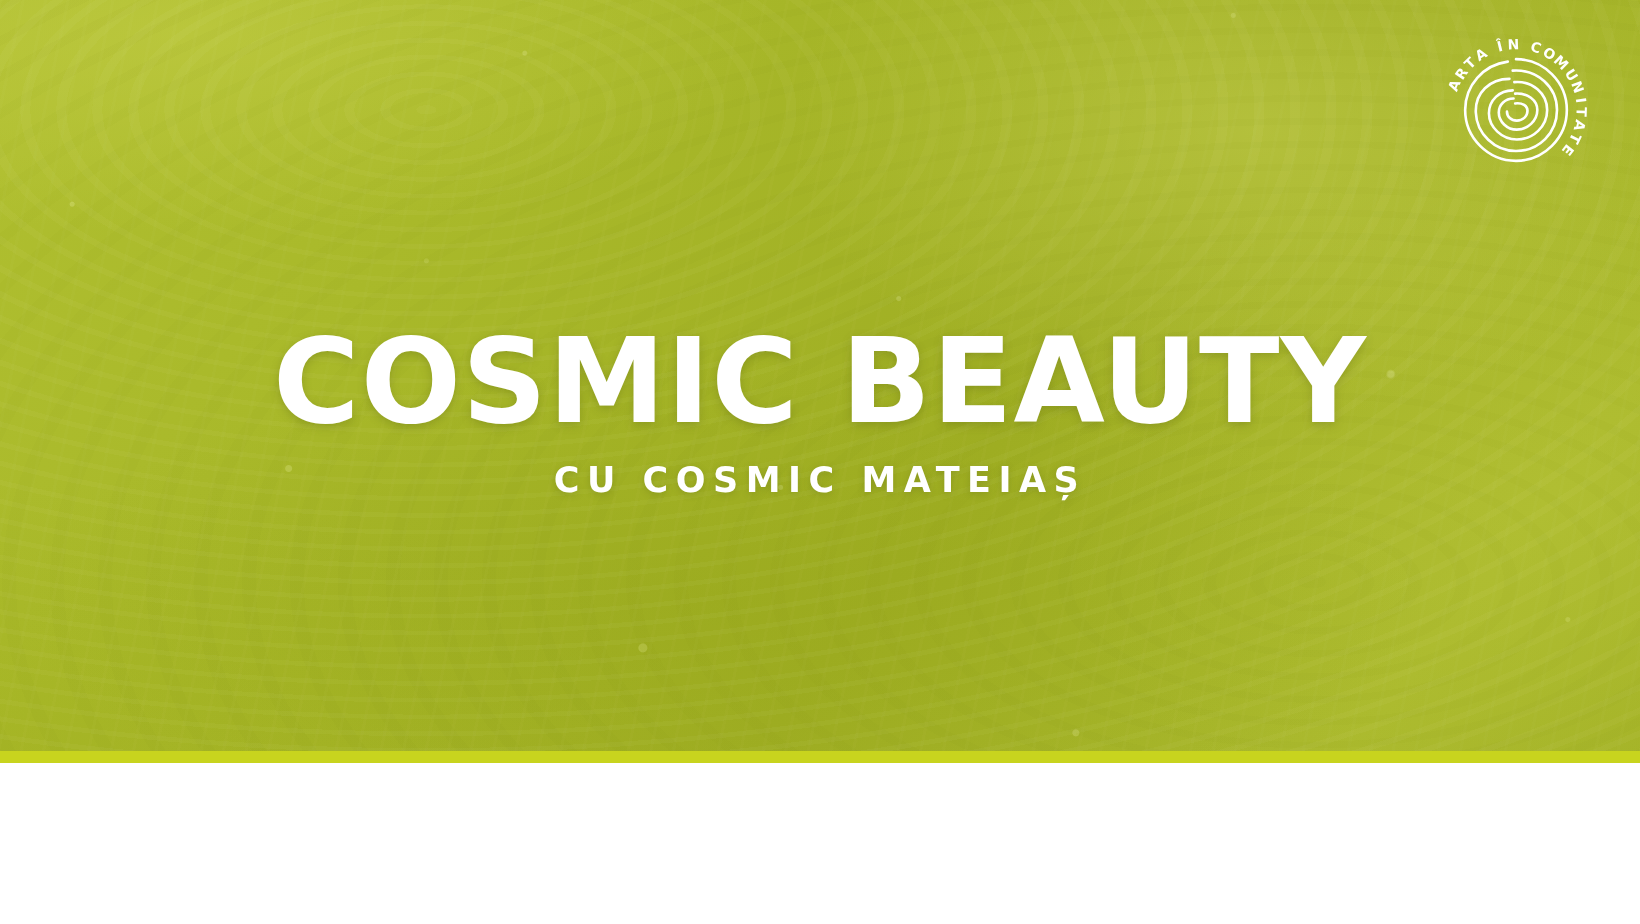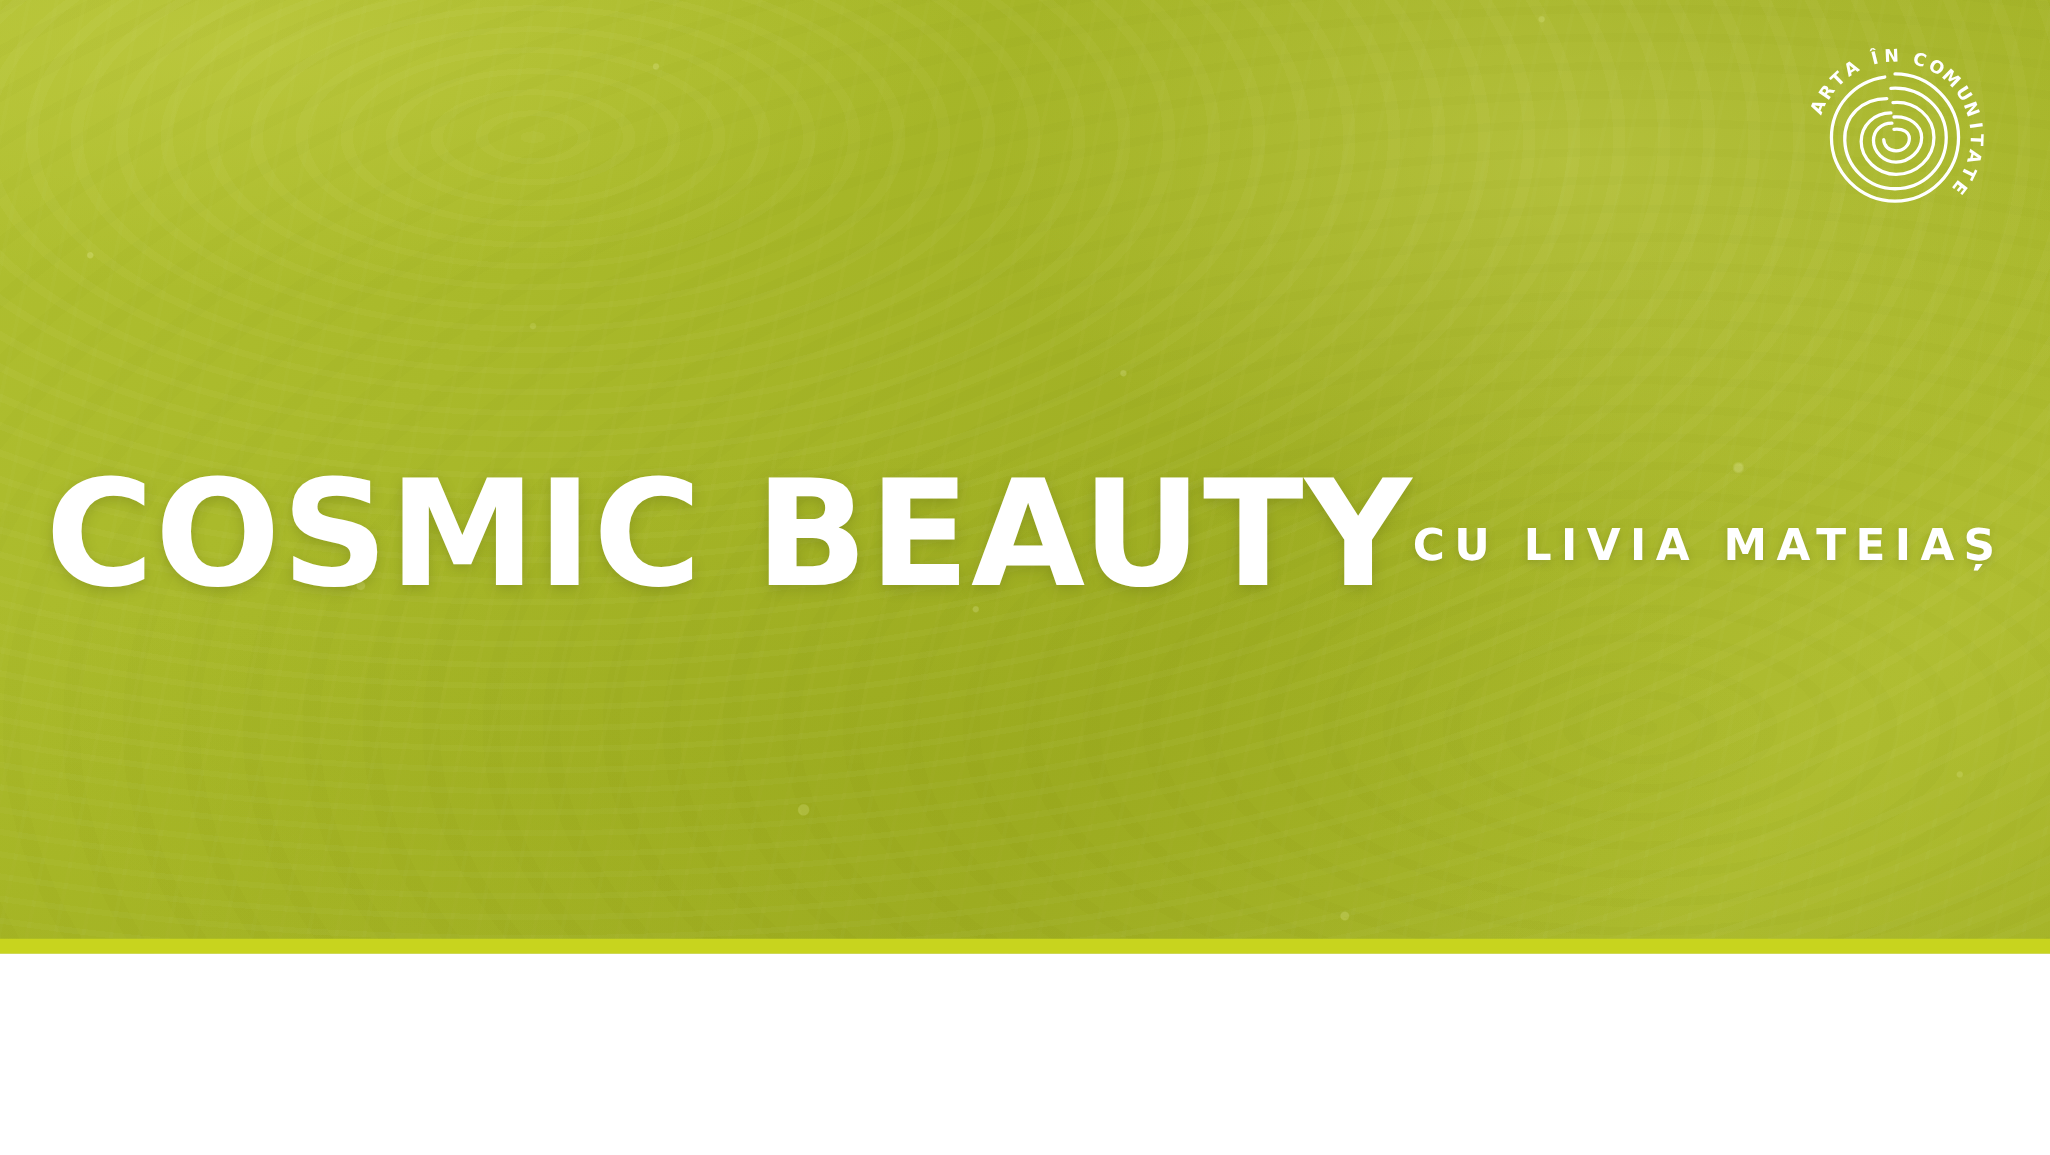--- a/index.html
+++ b/index.html
@@ -55,22 +55,22 @@
       repeating-radial-gradient(ellipse 420px 200px at 75% 70%, rgba(120,135,15,.12) 0 14px, transparent 14px 48px),
       repeating-linear-gradient(102deg, rgba(255,255,255,.05) 0 3px, transparent 3px 22px);
   }
 
   
   .brand-logo { position:absolute; right:42px; top:28px; width:164px; height:164px; }
   .brand-logo svg { width:100%; height:100%; display:block; }
 
   
   .hero-text { position:absolute; left:0; top:0; width:1640px; height:786px;
-               display:flex; flex-direction:row; align-items:center; justify-content:center;
-               padding-top:36px;margin-top:16px; }
+               display:flex; flex-direction:column; align-items:center; justify-content:center;
+               padding-top:36px; }
   .title {
     font-family:"DejaVu Sans", sans-serif;
     font-weight:700;
     font-size:118px;
     line-height:1.0;
     letter-spacing:1px;
     color:#ffffff;
     text-shadow:0 3px 10px rgba(90,100,20,.30);
     white-space:nowrap;
   }
@@ -134,21 +134,21 @@
         <text transform="rotate(92 100 100)" x="100" y="26" text-anchor="middle">T</text>
         <text transform="rotate(104 100 100)" x="100" y="26" text-anchor="middle">A</text>
         <text transform="rotate(116 100 100)" x="100" y="26" text-anchor="middle">T</text>
         <text transform="rotate(128 100 100)" x="100" y="26" text-anchor="middle">E</text>
       </g>
     </svg>
   </div>
 
   <div class="hero-text">
     <div class="title">COSMIC BEAUTY</div>
-    <div class="subtitle sub2">CU LIVIA MATEIAȘ</div>
+    <div class="subtitle sub2">CU COSMIC MATEIAȘ</div>
   </div>
 
   <div class="divider"></div>
 
   <div class="footer">
     <div class="foot-row">
 
       
       
       

